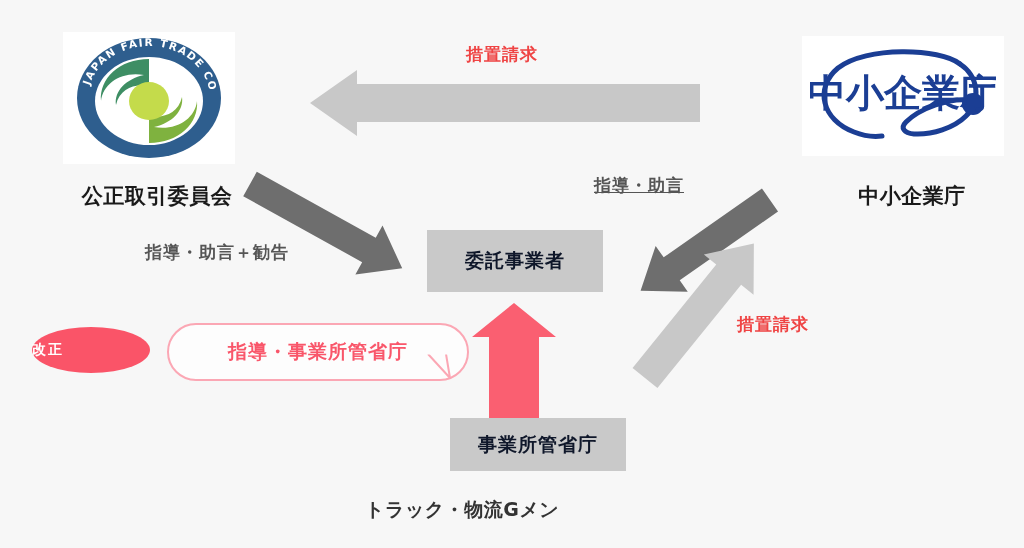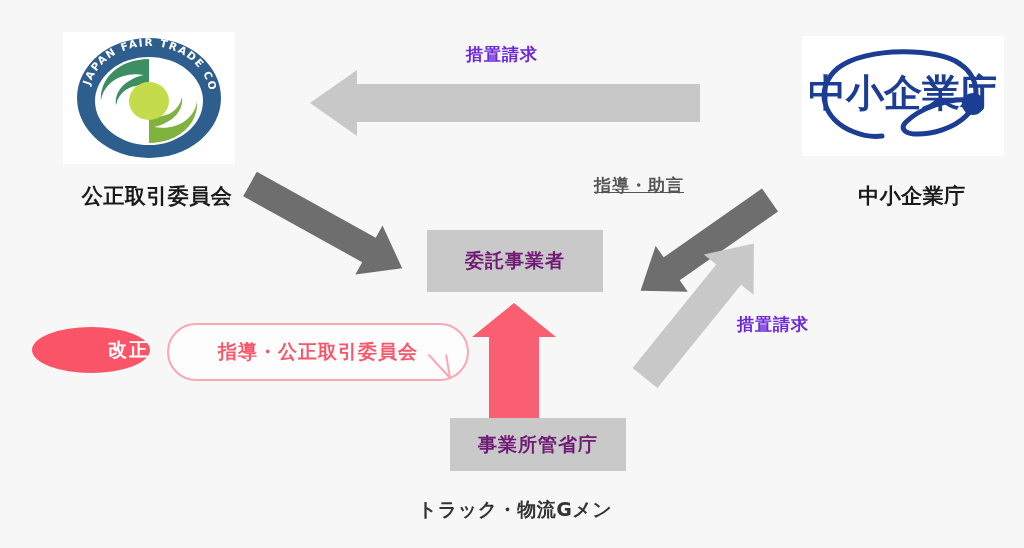--- a/index.html
+++ b/index.html
@@ -19,40 +19,40 @@
   .logo-caption{
     position:absolute;text-align:center;
     font-weight:bold;color:#1A1A1A;
     font-size:21px;letter-spacing:.5px;white-space:nowrap;margin-left:7px;
   }
 
   
   .box{
     position:absolute;background:#C9C9C9;
     display:flex;align-items:center;justify-content:center;
-    color:#701a75;font-weight:bold;font-size:19px;letter-spacing:1px;
+    color:#0f172a;font-weight:bold;font-size:19px;letter-spacing:1px;
   }
   .box-caption{
-    position:absolute;text-align:center;white-space:nowrap;
+    position:absolute;text-align:left;white-space:nowrap;
     color:#333;font-weight:bold;font-size:19px;letter-spacing:.5px;
   }
 
   
   .arrow-label{
     position:absolute;white-space:nowrap;
-    color:#6d28d9;font-weight:bold;font-size:17px;letter-spacing:1px;
+    color:#ef4444;font-weight:bold;font-size:17px;letter-spacing:1px;
   }
   .arrow-label.dark{color:#555555;}
 
   
   .badge{
     position:absolute;border-radius:50%;
     background:#FA5468;
-    display:flex;align-items:center;justify-content:flex-end;
-    color:#FFFFFF;font-weight:bold;font-size:19px;letter-spacing:2px;
+    display:flex;align-items:center;justify-content:flex-start;
+    color:#FFFFFF;font-weight:bold;font-size:14px;letter-spacing:2px;
   }
   .bubble{
     position:absolute;
     border:2px solid #FBA7B4;border-radius:34px;
     background:#FDFDFD;
     display:flex;align-items:center;justify-content:center;
     color:#F9566A;font-weight:bold;font-size:19px;letter-spacing:1px;
   }
   .bubble-tail{position:absolute;}
 
@@ -111,30 +111,31 @@
     <span>委託事業者</span>
   </div>
 
   <div class="box" style="left:410px;top:418px;width:176px;height:53px;margin-left:40px;">
     <span>事業所管省庁</span>
   </div>
   <div class="box-caption" style="left:365px;top:497px;width:300px;">トラック・物流Gメン</div>
 
   <div class="arrow-label" style="left:466px;top:43px;">措置請求</div>
 
+  <div class="arrow-label dark" style="left:145px;top:241px;">指導・助言＋勧告</div>
 
   <div class="arrow-label dark" style="left:594px;top:174px;text-decoration:underline;">指導・助言</div>
 
   <div class="arrow-label" style="left:737px;top:313px;">措置請求</div>
 
   <div class="badge" style="left:32px;top:327px;width:118px;height:46px;">
     <span>改正</span>
   </div>
 
   <div class="bubble" style="left:167px;top:323px;width:298px;height:54px;">
-    <span>指導・公正取引委員会</span>
+    <span>指導・事業所管省庁</span>
   </div>
   <svg class="bubble-tail" style="left:420px;top:352px;width:60px;height:40px;" viewBox="0 0 60 40" xmlns="http://www.w3.org/2000/svg">
     <path d="M 8 2 L 30 26 L 26 2" fill="#FDFDFD" stroke="#FBA7B4" stroke-width="2" stroke-linejoin="round"></path>
     <path d="M 6 1 L 28 1" stroke="#FDFDFD" stroke-width="3"></path>
   </svg>
 
 </div>
 
 </body></html>

